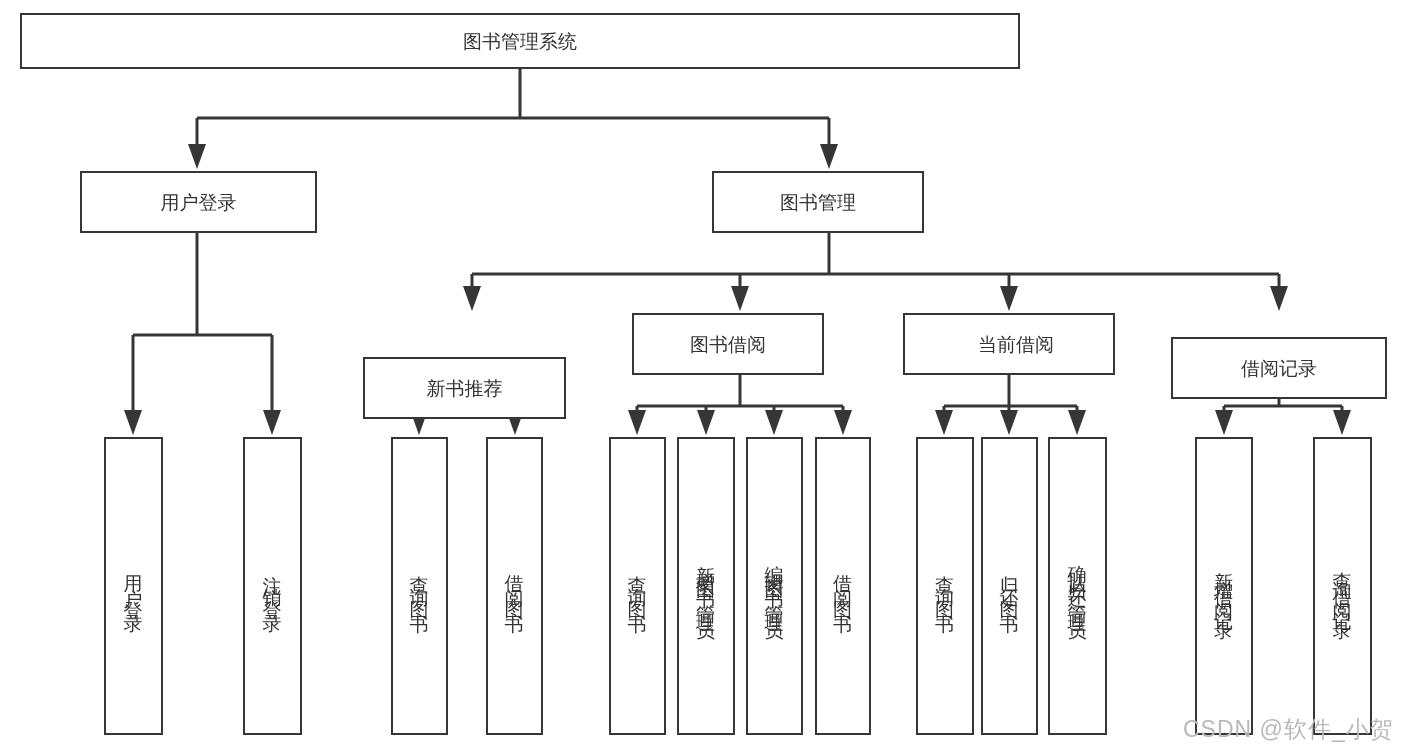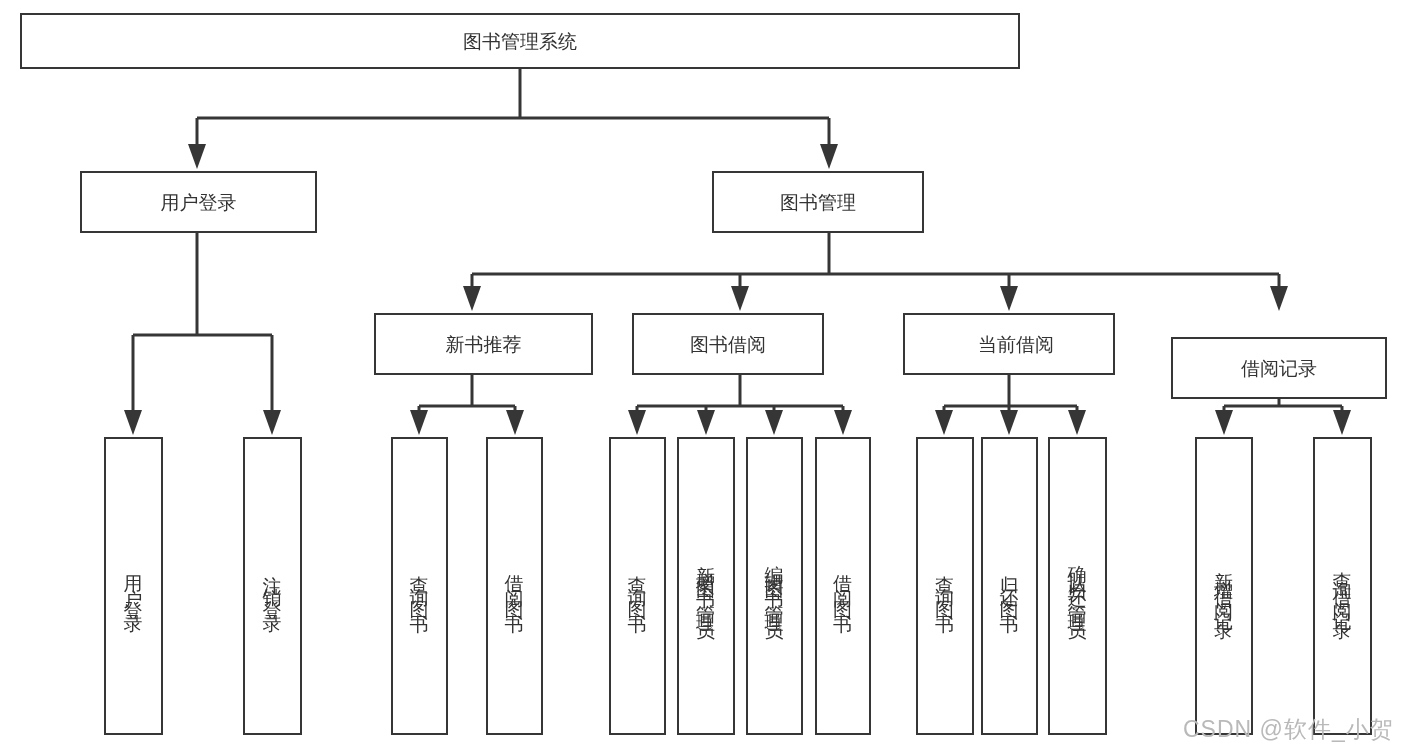--- a/index.html
+++ b/index.html
@@ -118,21 +118,21 @@
     <span>图书管理系统</span>
   </div>
 
   <div class="box lvl2" style="left:80px;width:237px;">
     <span>用户登录</span>
   </div>
   <div class="box lvl2" style="left:712px;width:212px;">
     <span>图书管理</span>
   </div>
 
-  <div class="box lvl3" style="left:374px;width:219px;">
+  <div class="box lvl3" style="left:363px;width:203px;margin-top:44px;">
     <span>新书推荐</span>
   </div>
   <div class="box lvl3" style="left:632px;width:192px;">
     <span>图书借阅</span>
   </div>
   <div class="box lvl3" style="left:903px;width:212px;padding-left:14px;">
     <span>当前借阅</span>
   </div>
   <div class="box lvl3" style="left:1171px;width:216px;margin-top:24px;">
     <span>借阅记录</span>

